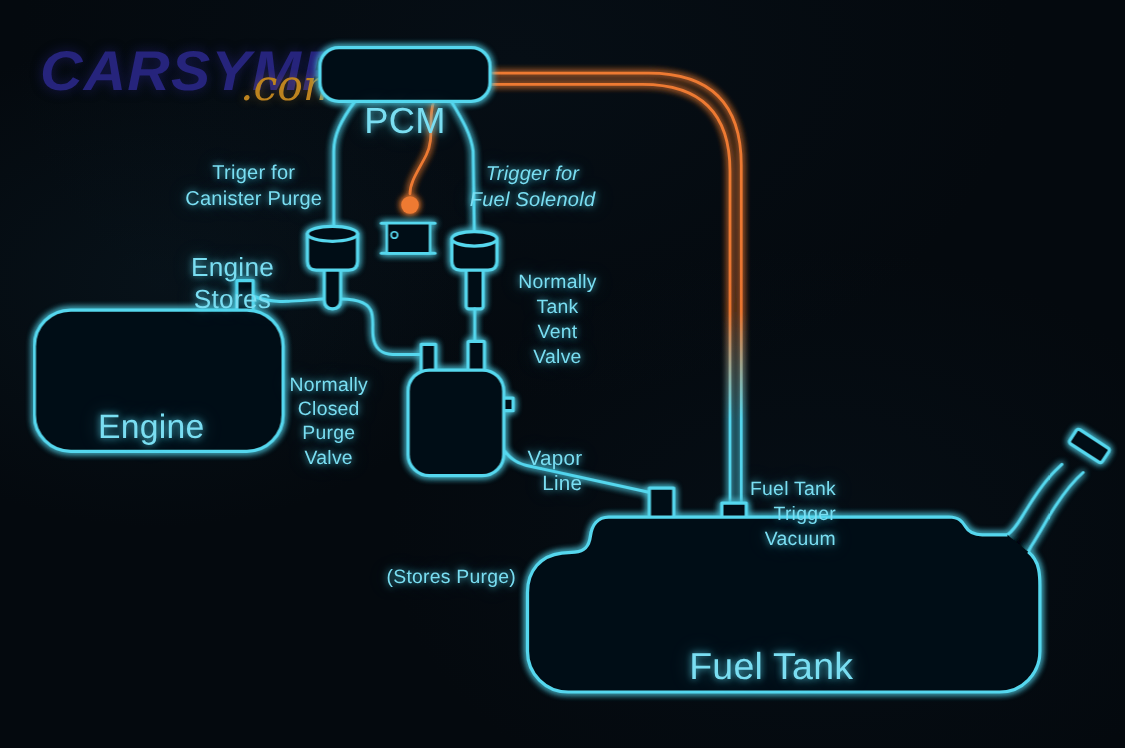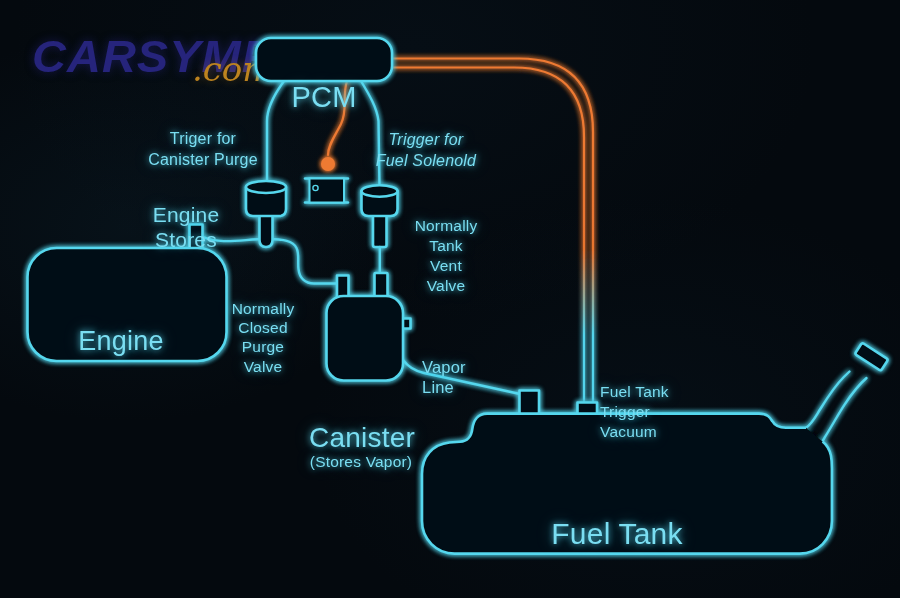--- a/index.html
+++ b/index.html
@@ -29,21 +29,21 @@
   .bx{stroke:var(--cyan);fill:var(--bgfill);stroke-width:2.6;stroke-linejoin:round;}
   .or{stroke:var(--orange);fill:none;stroke-width:2.2;stroke-linecap:round;}
   .gr{stroke:url(#wireGrad);fill:none;stroke-width:2.2;}
   .dot{fill:var(--orange);stroke:none;}
   .lbl{
     position:absolute;z-index:3;color:var(--txt);text-align:center;
     transform:translateX(-50%);white-space:nowrap;letter-spacing:.2px;
     text-shadow:0 0 6px rgba(86,215,238,.85),0 0 16px rgba(86,215,238,.38);
     margin-top:36px;
   }
-  .lbl.la{transform:none;text-align:left;}
+  .lbl.la{transform:none;text-align:right;}
   .lbl span{display:block;}
 </style>
 </head>
 <body>
 
 <div class="stage">
 
   <div class="logo-brand">CARSYMP</div>
   <div class="logo-tld">.com</div>
 
@@ -138,22 +138,21 @@
 
   <div class="lbl" style="left:263px;top:263px;font-size:15.5px;line-height:19.2px;">
     <span>Normally</span>
     <span>Closed</span>
     <span>Purge</span>
     <span>Valve</span>
   </div>
 
   <div class="lbl" style="left:121px;top:290px;font-size:27px;">Engine</div>
 
-  <div class="lbl" style="left:362px;top:386px;font-size:28px;">Canister</div>
-  <div class="lbl" style="left:361px;top:417px;font-size:15.5px;">(Stores Vapor)</div>
+  <div class="lbl" style="left:361px;top:417px;font-size:15.5px;">(Stores Purge)</div>
 
   <div class="lbl la" style="left:422px;top:321px;font-size:16.5px;line-height:20px;">
     <span>Vapor</span>
     <span>Line</span>
   </div>
 
   <div class="lbl la" style="left:600px;top:346px;font-size:15.5px;line-height:19.8px;">
     <span>Fuel Tank</span>
     <span>Trigger</span>
     <span>Vacuum</span>

